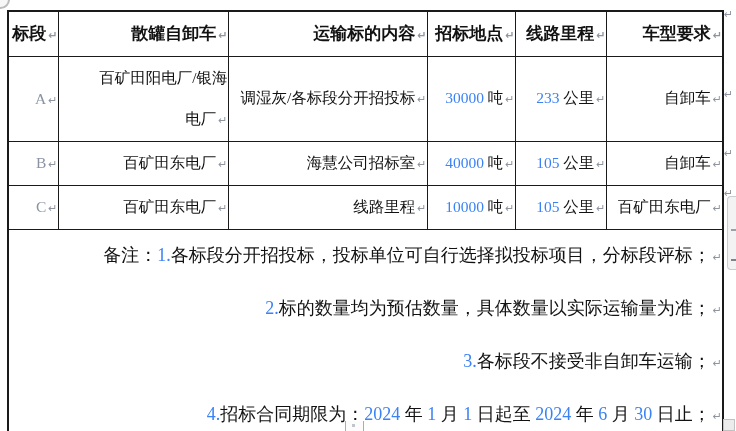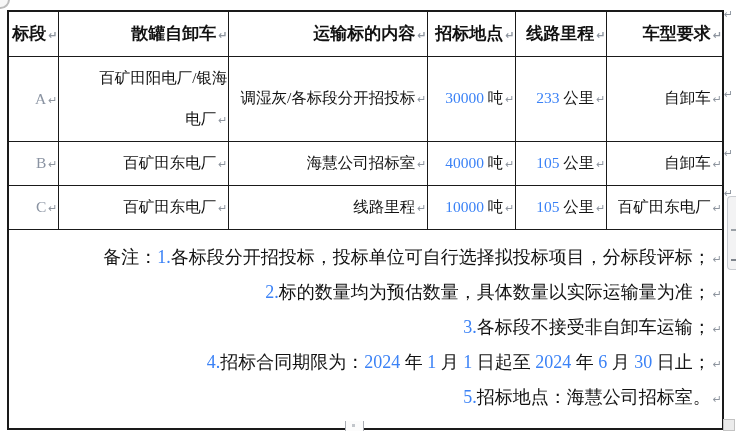--- a/index.html
+++ b/index.html
@@ -31,21 +31,21 @@
   .cell-text{white-space:nowrap;}
   td.origin .cell-text{white-space:pre-line;}
   td.origin{line-height:41px;}
 
   
   td.notes-cell{
     text-align:left;vertical-align:top;
     padding:4px 6px 0 10px;
   }
   .note-line{
-    font-size:18px;line-height:32px;white-space:nowrap;
+    font-size:18px;line-height:50px;white-space:nowrap;
   }
 
   
   .latin{color:#3b82f6;font-family:"Liberation Serif","DejaVu Serif",serif;}
   td.section-cell .latin{color:#8a93a2;}
 
   
   .pmark{
     color:#8e959f;font-size:11px;margin-left:2px;
     font-family:"DejaVu Sans",sans-serif;vertical-align:baseline;

